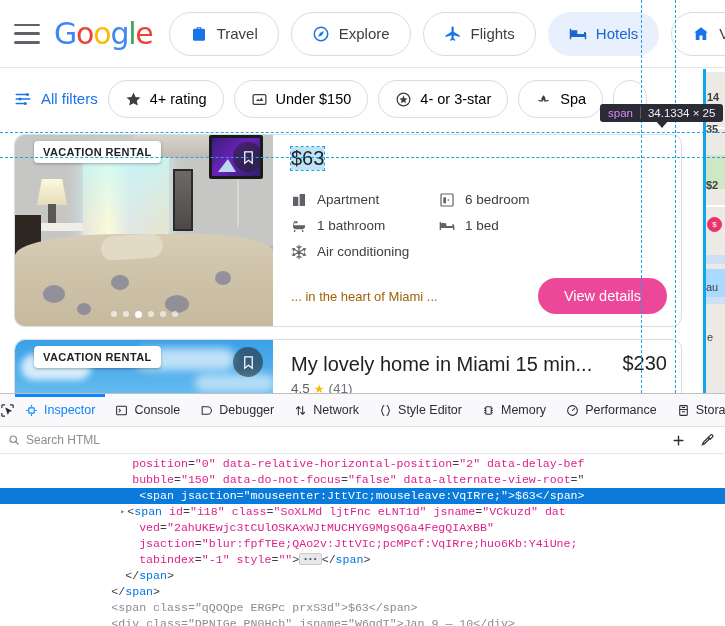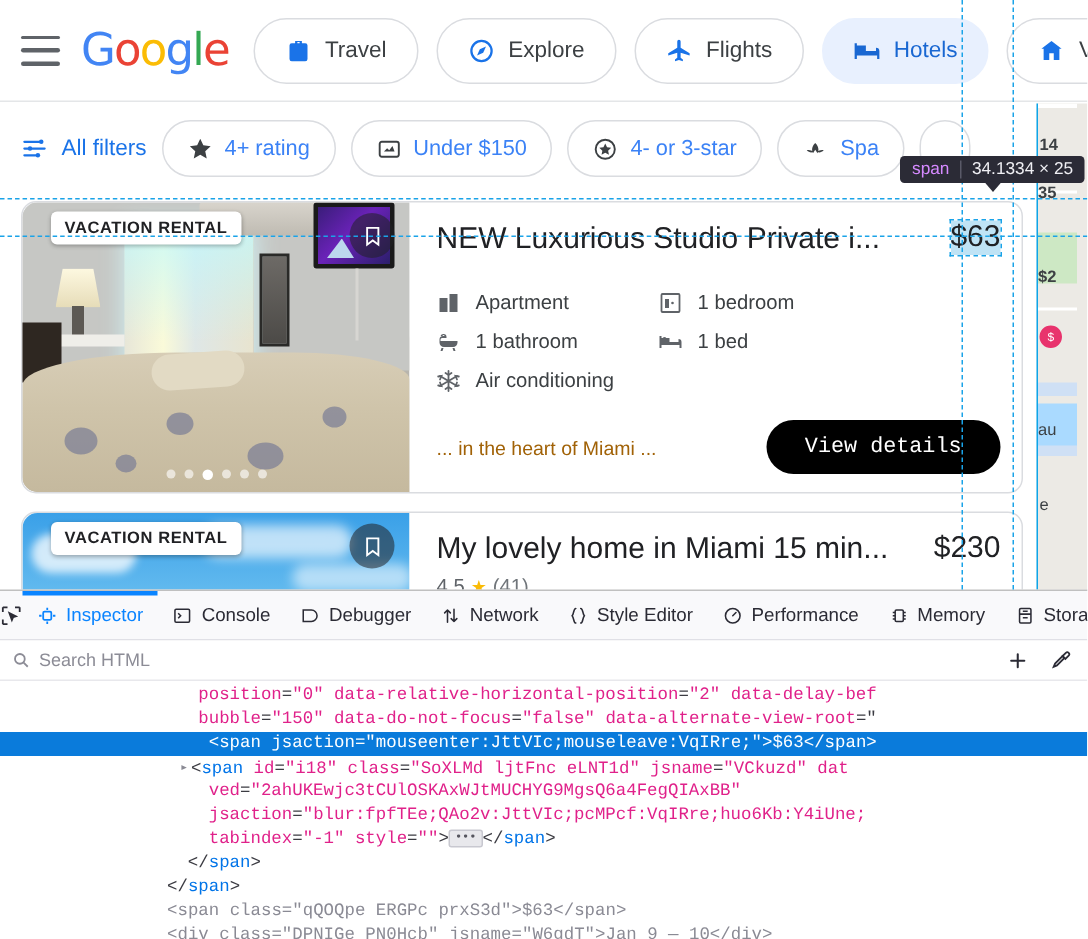--- a/index.html
+++ b/index.html
@@ -47,21 +47,21 @@
 
   
   .filterrow {
     height: 62px; display: flex; align-items: center; gap: 10px;
     padding-left: 14px; background: #fff;
   }
   .allfilters { display:flex; align-items:flex-start; gap:9px; color:#1a73e8;
     font-size:15px; font-weight:500; cursor:pointer; white-space:nowrap; flex:0 0 auto; }
   .fchip {
     display:flex; align-items:center; gap:8px; height:38px; padding:0 16px;
-    border:1px solid #dadce0; border-radius:20px; font-size:14.5px; color:#3b82f6;
+    border:1px solid #dadce0; border-radius:20px; font-size:14.5px; color:#000000;
     white-space:nowrap; background:#fff; cursor:pointer; flex:0 0 auto;
   }
   .fchip .ic { width:17px; height:17px; display:block; flex:0 0 auto; }
 
   
   .results { position:relative; padding: 4px 0 0 14px; }
   .card {
     position: relative; display: flex; width: 668px; border:1px solid #dadce0;
     border-radius: 10px; background:#fff; margin-bottom: 12px; overflow: visible;
     min-height: 186px;
@@ -128,28 +128,28 @@
   .rating { margin-top:4px; font-size:13.5px; color:#5f6368; display:flex; align-items:center; gap:4px;}
   .rating .star { color:#fabb05; font-size:12px; }
   .rating .cnt { color:#70757a; }
 
   .amen { margin-top:22px; display:grid; grid-template-columns: 148px 1fr; row-gap:10px; }
   .amen-item { display:flex; align-items:flex-start; gap:10px; font-size:13.5px; color:#3c4043; }
   .amen-item .ic { width:16px; height:16px; flex:0 0 auto; display:block; }
 
   .card-footer { margin-top:18px; display:flex; align-items:center; justify-content:space-between; }
   .desc { font-size:13px; color:#a16207; }
-  .viewbtn { background:#000000; color:#fff; border:none; border-radius:20px;
+  .viewbtn { background:#ec4899; color:#fff; border:none; border-radius:20px;
     padding:10px 26px; font-size:14.5px; font-weight:500; cursor:pointer;
-    font-family:Liberation Mono, monospace; }
+    font-family:Liberation Sans, sans-serif; }
 
   
   .mapsliver {
-    position:absolute; right:0; top:69px; width:34px; bottom:0;
-    background:#eceae5; border-left:1px solid #0ea5e9; overflow:hidden; font-size:11px;text-decoration:underline;
+    position:absolute; right:0; top:69px; width:22px; bottom:0;
+    background:#eceae5; border-left:3px solid #0ea5e9; overflow:hidden; font-size:11px;text-decoration:underline;
   }
   .map-road { position:absolute; background:#fff; }
   .map-green { position:absolute; background:#cde8c4; }
   .map-water { position:absolute; background:#aadaff; }
   .map-lbl { position:absolute; color:#3c4043; font-size:11px; white-space:nowrap;
     font-family:"Liberation Sans",sans-serif; }
   .map-pin { position:absolute; background:#fff; border:1px solid #dadce0; border-radius:10px;
     padding:1px 3px; font-size:10px; color:#202124; white-space:nowrap; }
   .map-pin.pink { background:#e8336d; border-color:#e8336d; color:#fff; border-radius:50%;
     width:15px; height:15px; display:flex; align-items:center; justify-content:center; font-size:8px;}
@@ -350,38 +350,37 @@
             <i></i>
             <i class="on"></i>
             <i></i>
             <i></i>
             <i></i>
           </div>
         </div>
 
         <div class="card-body">
           <div class="card-titlerow">
-            <div class="card-title">NEW Luxurious Studio Private i...</div>
             <div class="card-price sel">$63</div>
           </div>
 
           <div class="amen">
             <div class="amen-item">
               <svg class="ic" viewBox="0 0 24 24" fill="#5f6368">
                 <path d="M3 21V7h8v14H3zm10 0V3h8v18h-8zM5 9h2v2H5V9zm0 4h2v2H5v-2zm0 4h2v2H5v-2zm10-12h2v2h-2V5zm0 4h2v2h-2V9zm0 4h2v2h-2v-2zm0 4h2v2h-2v-2z"></path>
               </svg>
               <span>Apartment</span>
             </div>
             <div class="amen-item">
               <svg class="ic" viewBox="0 0 24 24" fill="none" stroke="#5f6368" stroke-width="1.8">
                 <rect x="3" y="3" width="18" height="18" rx="1"></rect>
                 <rect x="6.5" y="8" width="4" height="9" fill="#5f6368" stroke="none"></rect>
                 <circle cx="14" cy="12" r="1.3" fill="#5f6368" stroke="none"></circle>
               </svg>
-              <span>1 bedroom</span>
+              <span>6 bedroom</span>
             </div>
             <div class="amen-item">
               <svg class="ic" viewBox="0 0 24 24" fill="#5f6368">
                 <path d="M7 4a3 3 0 013 3v1H5.5A1.5 1.5 0 004 9.5V11h17v1.5a4.5 4.5 0 01-4.5 4.5h-9A4.5 4.5 0 013 12.5V9.5A3.5 3.5 0 016.5 6H8a1 1 0 00-1-1 1 1 0 00-1 1H4a3 3 0 013-2z"></path>
                 <path d="M5 18l-1 3h2l1-3zm13 0l1 3h-2l-1-3z"></path>
               </svg>
               <span>1 bathroom</span>
             </div>
             <div class="amen-item">
               <svg class="ic" viewBox="0 0 24 24" fill="#5f6368">
@@ -505,33 +504,33 @@
 
       <div class="dt-tab">
         <svg class="ic" viewBox="0 0 24 24" fill="none" stroke="#2b2b35" stroke-width="1.9" stroke-linecap="round">
           <path d="M9 3C6 3 7 9 4.5 12 7 15 6 21 9 21"></path>
           <path d="M15 3c3 0 2 6 4.5 9-2.5 3-1.5 9-4.5 9"></path>
         </svg>
         <span>Style Editor</span>
       </div>
 
       <div class="dt-tab">
+        <svg class="ic" viewBox="0 0 24 24" fill="none" stroke="#2b2b35" stroke-width="1.9">
+          <rect x="7" y="5" width="10" height="14" rx="1.5"></rect>
+          <path d="M4 8h3M4 12h3M4 16h3M17 8h3M17 12h3M17 16h3"></path>
+        </svg>
+        <span>Memory</span>
+      </div>
+
+      <div class="dt-tab">
         <svg class="ic" viewBox="0 0 24 24" fill="none" stroke="#2b2b35" stroke-width="1.9" stroke-linecap="round">
           <circle cx="12" cy="12" r="9"></circle>
           <path d="M12 12l4-4"></path>
         </svg>
         <span>Performance</span>
-      </div>
-
-      <div class="dt-tab">
-        <svg class="ic" viewBox="0 0 24 24" fill="none" stroke="#2b2b35" stroke-width="1.9">
-          <rect x="7" y="5" width="10" height="14" rx="1.5"></rect>
-          <path d="M4 8h3M4 12h3M4 16h3M17 8h3M17 12h3M17 16h3"></path>
-        </svg>
-        <span>Memory</span>
       </div>
 
       <div class="dt-tab">
         <svg class="ic" viewBox="0 0 24 24" fill="none" stroke="#2b2b35" stroke-width="1.9">
           <rect x="5" y="3" width="14" height="18" rx="1.5"></rect>
           <path d="M5 10h14M9 6.5h6M9 14.5h6"></path>
         </svg>
         <span>Storage</span>
       </div>
     </div>

